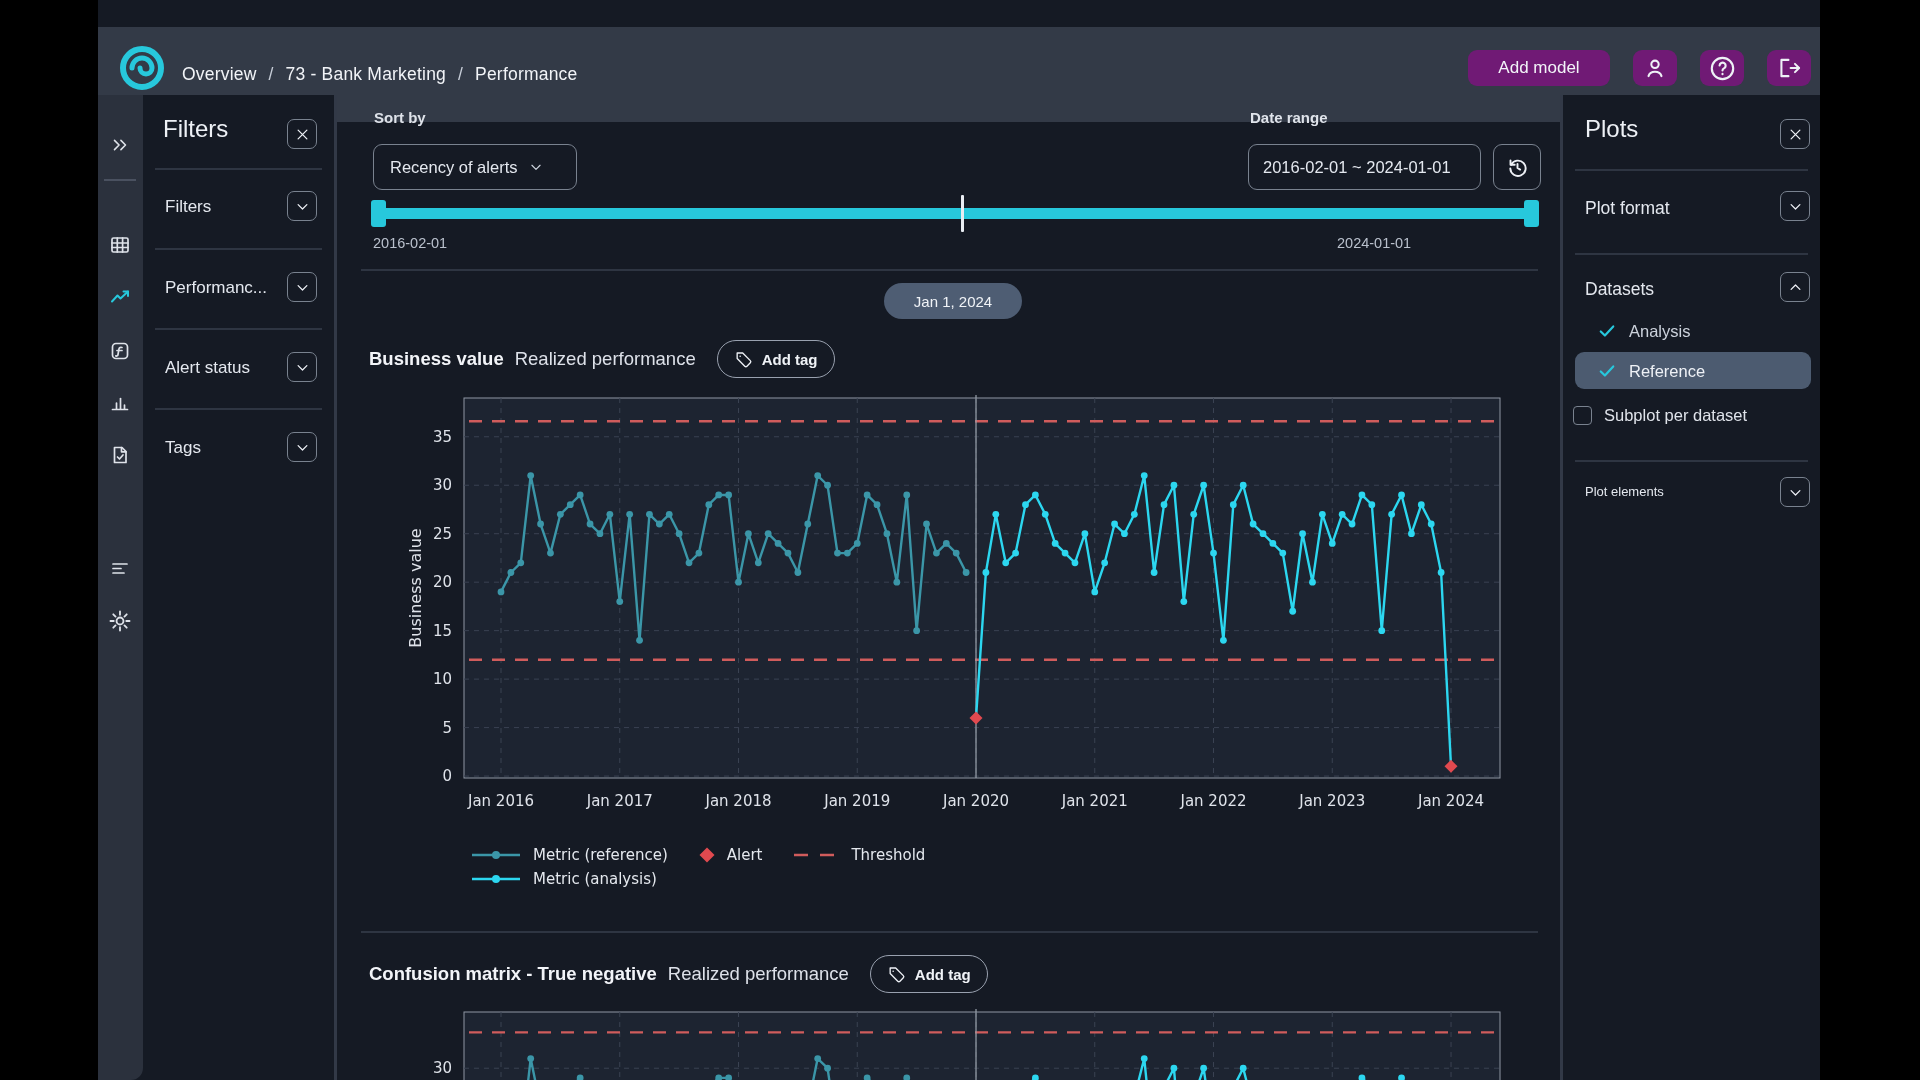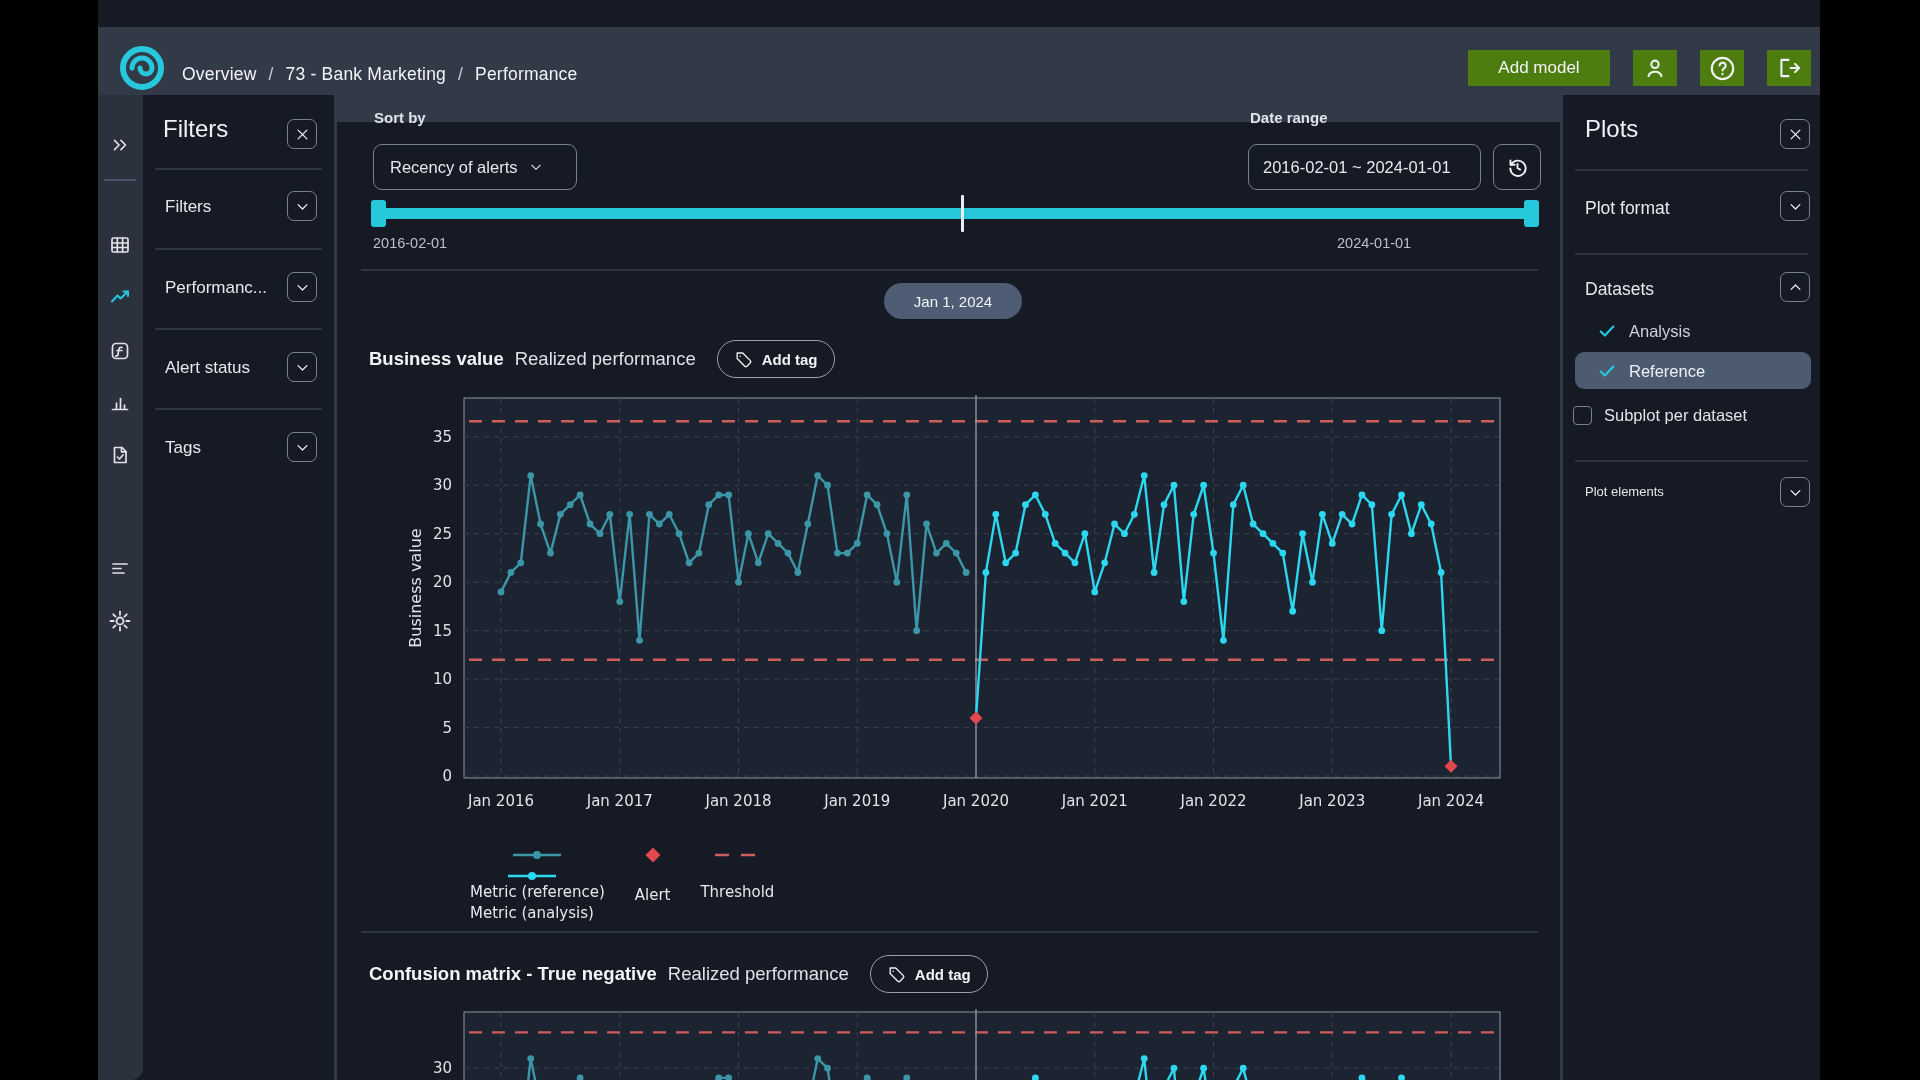--- a/index.html
+++ b/index.html
@@ -9,21 +9,21 @@
     font-family: "Liberation Sans", sans-serif; color: #e8ebf1;
     -webkit-font-smoothing: antialiased;
   }
   .app { position: absolute; left: 98px; top: 0; width: 1722px; height: 1080px; background: #151a24; }
 
   
   .topbar { position: absolute; left: 0; top: 0; width: 1722px; height: 95px; background: #333a47; margin-top: 27px; }
   .logo { position: absolute; left: 20px; top: 17px; width: 48px; height: 48px; }
   .breadcrumb { position: absolute; left: 84px; top: 0; height: 95px; display: flex; align-items: center; gap: 12px; font-size: 17.5px; color: #f2f4f8; letter-spacing: .2px; }
   .breadcrumb .sep { color: #c7cdd8; }
-  .tb-btn { position: absolute; top: 23px; height: 36px; background: #4d7c0f; border: none; border-radius: 0; color: #f2f4f8; cursor: pointer; display: flex; align-items: center; justify-content: center; }
+  .tb-btn { position: absolute; top: 23px; height: 36px; background: #701a75; border: none; border-radius: 9px; color: #f2f4f8; cursor: pointer; display: flex; align-items: center; justify-content: center; }
   .tb-btn svg { stroke: #eef1f6; fill: none; stroke-width: 1.9; stroke-linecap: round; stroke-linejoin: round; }
   #add-model { left: 1370px; width: 142px; font-size: 17px; font-weight: 500; font-family: "Liberation Sans", sans-serif; }
   #btn-user { left: 1535px; width: 44px; }
   #btn-help { left: 1602px; width: 44px; }
   #btn-logout { left: 1669px; width: 44px; }
 
   
   .rail { position: absolute; left: 0; top: 95px; width: 45px; height: 985px; background: #2b313d; border-bottom-right-radius: 12px; }
   .rail-ic { position: absolute; left: 7px; width: 30px; height: 30px; display: flex; align-items: center; justify-content: center; cursor: pointer; }
   .rail-ic svg { stroke: #dfe3ea; fill: none; stroke-width: 1.7; stroke-linecap: round; stroke-linejoin: round; }
@@ -58,21 +58,21 @@
 
   .chart-title-row { position: absolute; left: 32px; display: flex; align-items: center; gap: 11px; }
   .ct-main { font-size: 18.5px; font-weight: 700; color: #f2f4f8; }
   .ct-sub { font-size: 18.5px; color: #dde1e9; }
   .tag-btn { height: 38px; border: 1.4px solid #99a1af; border-radius: 19px; background: transparent; color: #f0f3f7; font-size: 15px; font-weight: 600; font-family: "Liberation Sans", sans-serif; display: flex; align-items: center; gap: 9px; padding: 0 16px; cursor: pointer; }
   .tag-btn svg { stroke: #eef1f6; fill: none; stroke-width: 1.7; stroke-linejoin: round; }
 
   .chart-svg { position: absolute; left: 0; width: 1223px; height: 455px; }
 
   .legend-row { position: absolute; left: 133px; display: flex; align-items: center; gap: 30px; }
-  .legend-item { display: flex; align-items: center; gap: 22px; font-family: "DejaVu Sans", sans-serif; font-size: 15px; color: #e4e8ee; cursor: pointer; flex-direction: column; }
+  .legend-item { display: flex; align-items: center; gap: 11px; font-family: "DejaVu Sans", sans-serif; font-size: 15px; color: #e4e8ee; cursor: pointer; }
 </style>
 </head>
 <body>
 
 <div class="app">
 
   <div class="topbar">
     <svg class="logo" viewBox="0 0 48 48">
       <circle cx="24" cy="24" r="19" fill="none" stroke="#27c8dc" stroke-width="6"></circle>
       <path d="M14 24a10 10 0 0 1 20 0a6 6 0 0 1 -12 0" fill="none" stroke="#27c8dc" stroke-width="5" stroke-linecap="round"></path>

